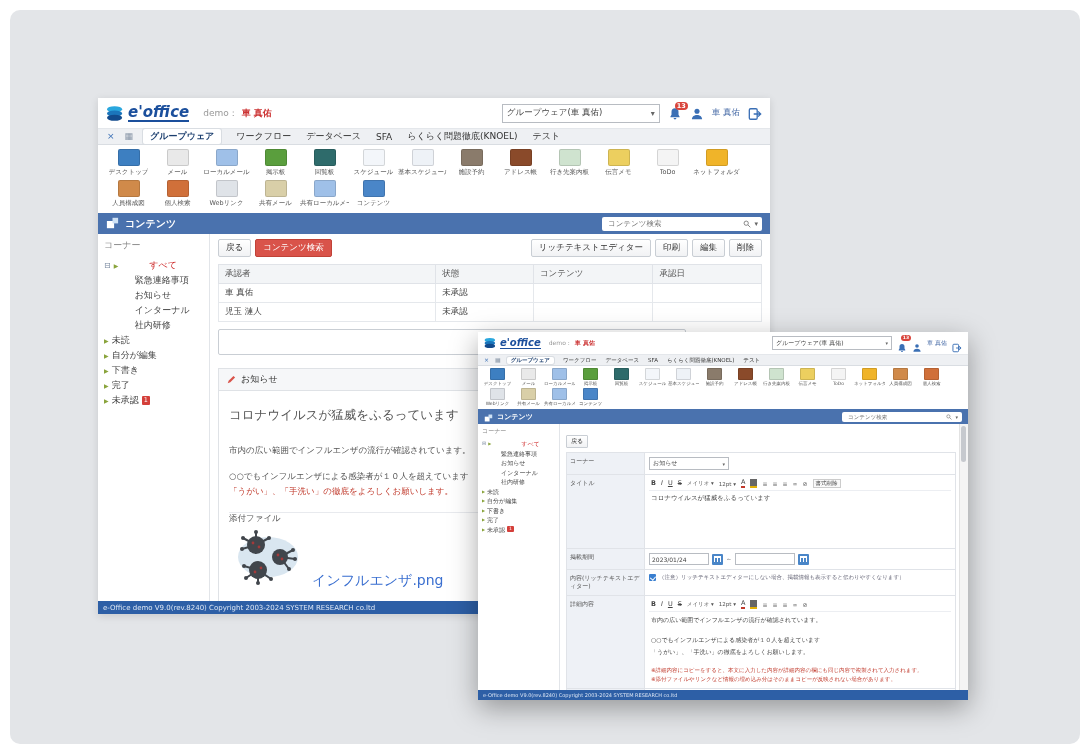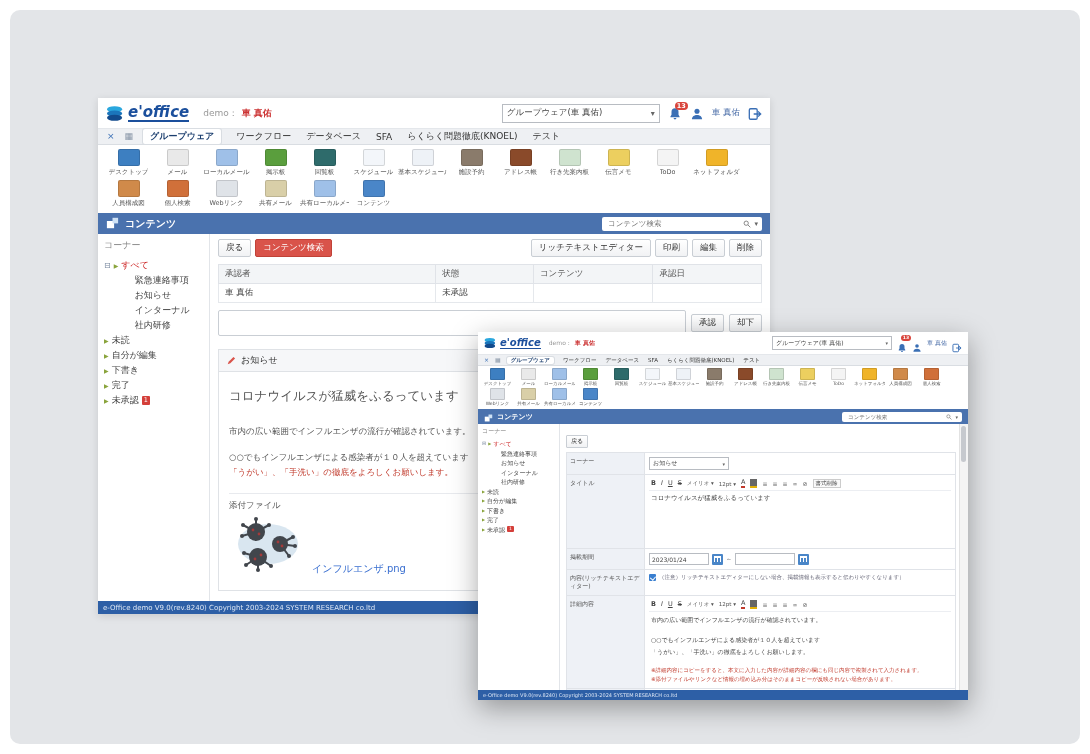--- a/index.html
+++ b/index.html
@@ -86,21 +86,21 @@
   .side-title{font-size:9px;color:#888;margin-bottom:6px;}
   .mini .side-title{font-size:6px;margin-bottom:3px;}
   .titem{font-size:9px;color:#444;line-height:15px;display:flex;align-items:center;gap:3px;cursor:pointer;}
   .mini .titem{font-size:6px;line-height:9.5px;gap:2px;}
   .titem .exp{display:none;color:#7a8aa0;font-size:8px;}
   .titem.expander .exp{display:inline;}
   .mini .titem .exp{font-size:5px;}
   .titem .arrow{visibility:hidden;color:#8aa43c;font-size:6px;}
   .titem.has-arrow .arrow{visibility:visible;}
   .mini .titem .arrow{font-size:4px;}
-  .titem.red .tlabel{color:#cc2222;}
+  .titem.red .tlabel{color:#cc2222;margin-left:28px;}
   .titem.ind{padding-left:23px;}
   .mini .titem.ind{padding-left:14px;}
   .badge{display:none;background:#d43f3a;color:#fff;font-size:6.5px;padding:0 2px;border-radius:1px;line-height:9px;}
   .badge.show{display:inline-block;}
   .mini .badge{font-size:4.5px;line-height:6px;}
 
   
   .mainpane{flex:1;padding:5px 8px;box-sizing:border-box;min-width:0;}
   .btnrow{display:flex;gap:4px;align-items:center;}
   .btn{font-size:8.5px;color:#333;background:linear-gradient(#ffffff,#f1f2f4);border:1px solid #c9ced4;
@@ -113,23 +113,23 @@
   .commentrow{display:flex;gap:5px;margin-top:7px;align-items:center;}
   .cmt{flex:1;height:26px;border:1px solid #c9ced4;border-radius:2px;resize:none;font-family:inherit;box-sizing:border-box;}
   .notice{width:274px;border:1px solid #dfe2e6;margin-top:13px;box-sizing:border-box;}
   .notice-hd{background:#f6f7f9;border-bottom:1px solid #dfe2e6;padding:4px 8px;font-size:9px;color:#333;
              display:flex;align-items:center;gap:5px;}
   .notice-body{padding:4px 10px 6px;}
   .ntitle{font-size:12.5px;color:#555;margin:12px 0 20px;font-weight:normal;}
   .npara{font-size:8.5px;color:#555;line-height:1.55;margin:0 0 13px;}
   .npara.tight{margin-bottom:2px;}
   .redtext{color:#c0392b;}
-  .attach-label{font-size:8.5px;color:#555;border-top:1px solid #e8eaee;padding-top:6px;}
+  .attach-label{font-size:8.5px;color:#555;border-top:1px solid #e8eaee;padding-top:0;}
   .virus{margin:4px 0 0;}
-  .attach-link{font-size:10px;color:#3a6fd0;display:inline-block;margin:2px 0 8px;cursor:pointer;}
+  .attach-link{font-size:14px;color:#3a6fd0;display:inline-block;margin:2px 0 8px;cursor:pointer;}
 
   
   .foot{height:13px;background:#2d5fa6;color:#dde7f5;font-size:7px;display:flex;align-items:center;padding:0 5px;flex:none;}
   .mini .foot{height:10px;font-size:5px;}
 
   
   .edpane{flex:1;padding:4px 12px 0 6px;min-width:0;overflow:hidden;}
   .mini .btn{font-size:6px;padding:1px 4px;border-radius:1px;}
   .form{border:1px solid #e0e3e8;margin-top:4px;}
   .frow{display:flex;border-bottom:1px solid #e0e3e8;}
@@ -449,20 +449,26 @@
           </thead>
           <tbody>
 
               <tr>
                 <td>車 真佑</td>
                 <td>未承認</td>
                 <td></td>
                 <td></td>
               </tr>
 
+              <tr>
+                <td>児玉 漣人</td>
+                <td>未承認</td>
+                <td></td>
+                <td></td>
+              </tr>
             </tbody>
         </table>
 
         <div class="commentrow">
           <textarea class="cmt" style=""></textarea>
           <button class="btn">承認</button>
           <button class="btn">却下</button>
         </div>
 
         <div class="notice">

